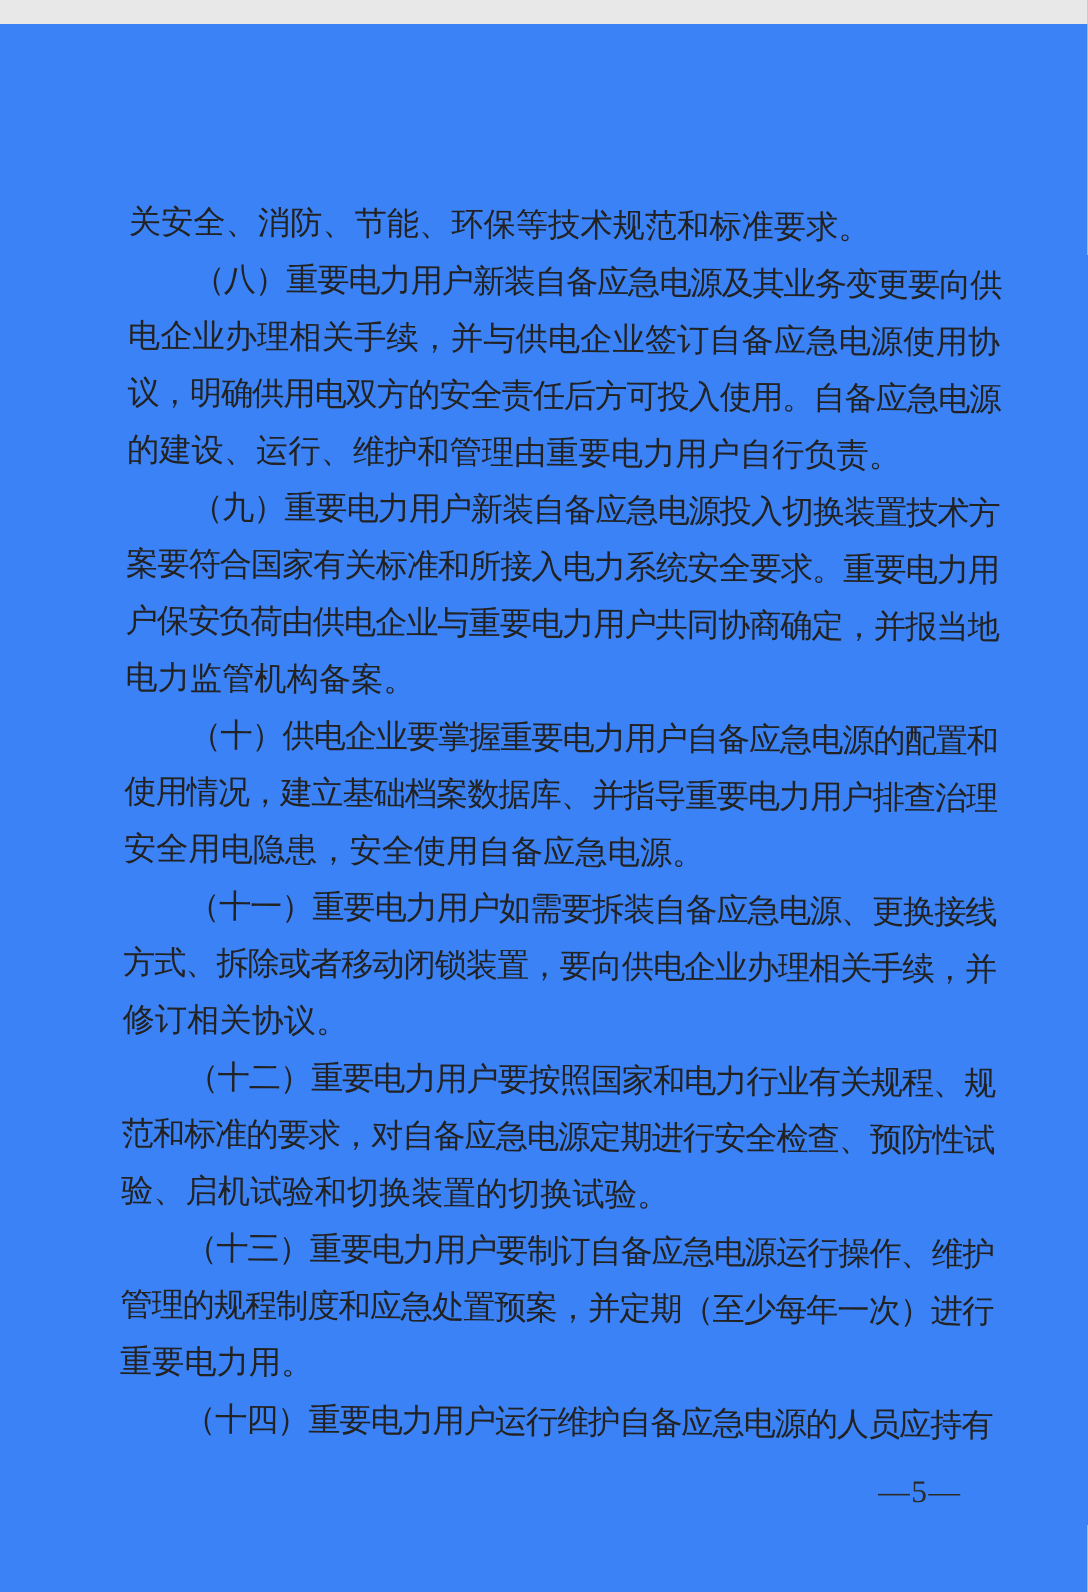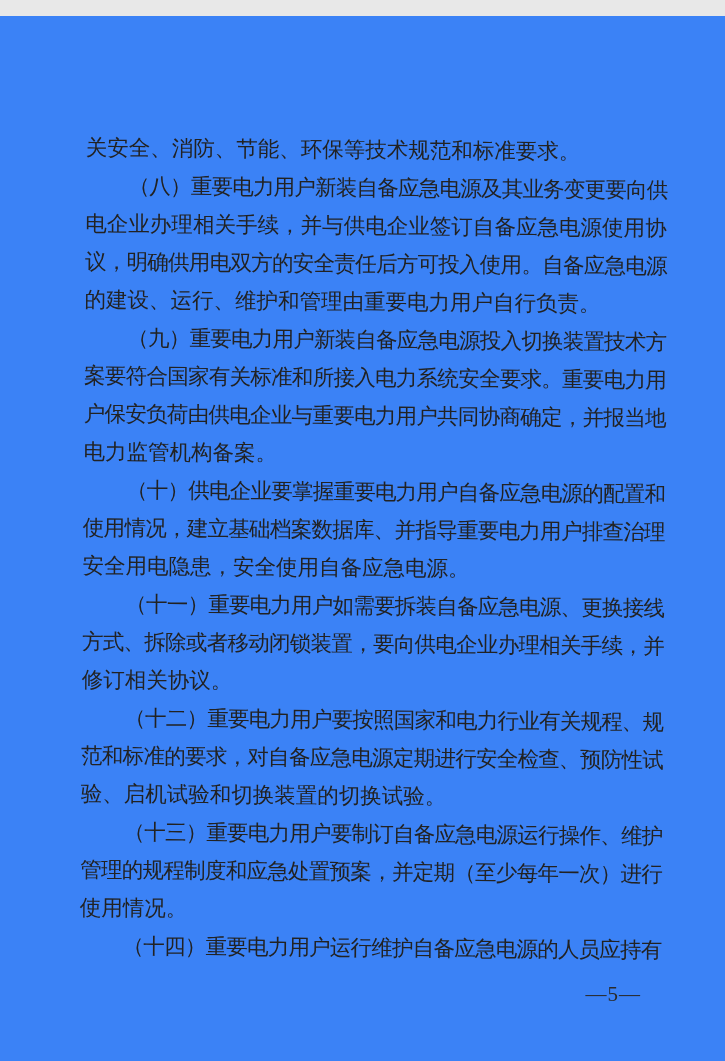--- a/index.html
+++ b/index.html
@@ -67,17 +67,17 @@
       <div class="tline"><span style="letter-spacing: -0.714286px;">使用情况，建立基础档案数据库、并指导重要电力用户排查治理</span></div>
       <div class="tline"><span>安全用电隐患，安全使用自备应急电源。</span></div>
       <div class="tline indent"><span style="letter-spacing: -0.769231px;">（十一）重要电力用户如需要拆装自备应急电源、更换接线</span></div>
       <div class="tline"><span style="letter-spacing: -0.714286px;">方式、拆除或者移动闭锁装置，要向供电企业办理相关手续，并</span></div>
       <div class="tline"><span>修订相关协议。</span></div>
       <div class="tline indent"><span style="letter-spacing: -0.769231px;">（十二）重要电力用户要按照国家和电力行业有关规程、规</span></div>
       <div class="tline"><span style="letter-spacing: -0.714286px;">范和标准的要求，对自备应急电源定期进行安全检查、预防性试</span></div>
       <div class="tline"><span>验、启机试验和切换装置的切换试验。</span></div>
       <div class="tline indent"><span style="letter-spacing: -0.769231px;">（十三）重要电力用户要制订自备应急电源运行操作、维护</span></div>
       <div class="tline"><span style="letter-spacing: -0.714286px;">管理的规程制度和应急处置预案，并定期（至少每年一次）进行</span></div>
-      <div class="tline"><span>使用情况。</span></div>
+      <div class="tline"><span>重要电力用。</span></div>
       <div class="tline indent"><span style="letter-spacing: -0.769231px;">（十四）重要电力用户运行维护自备应急电源的人员应持有</span></div>
     </div>
   <div class="page-number">—5—</div>
 </div>
 
 </body></html>

